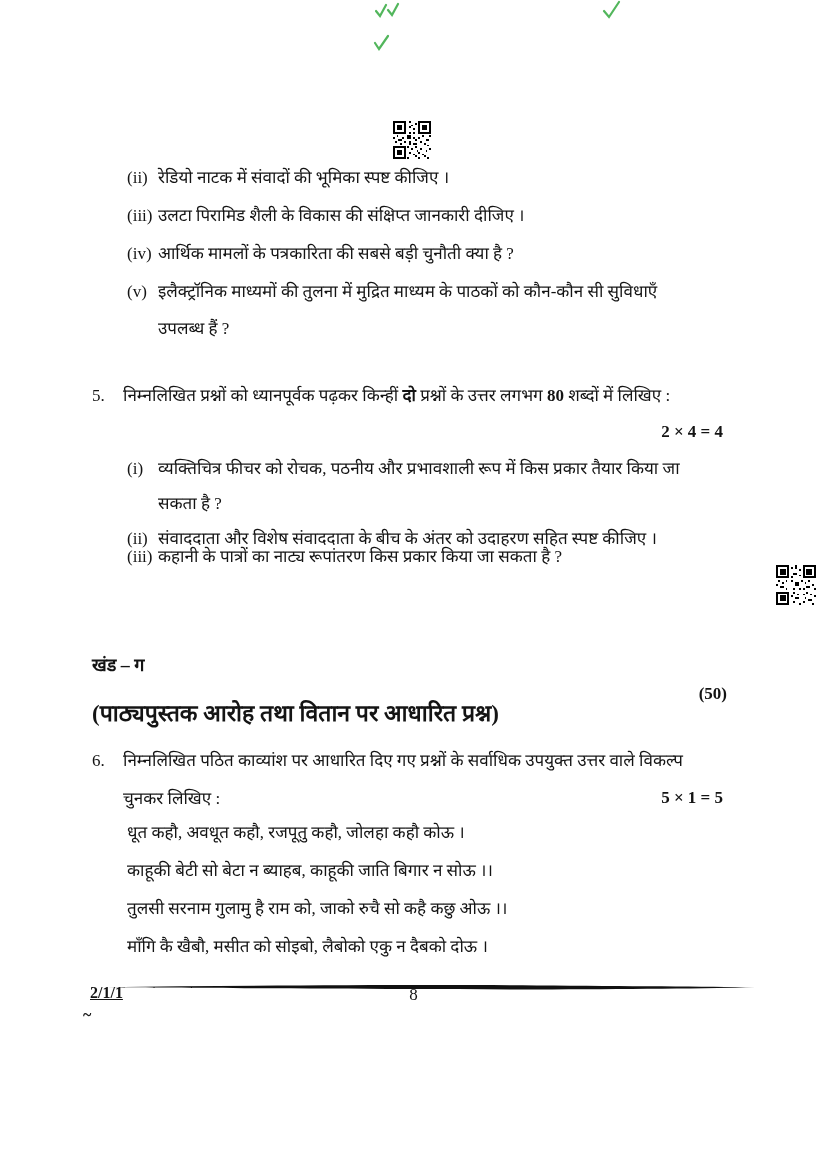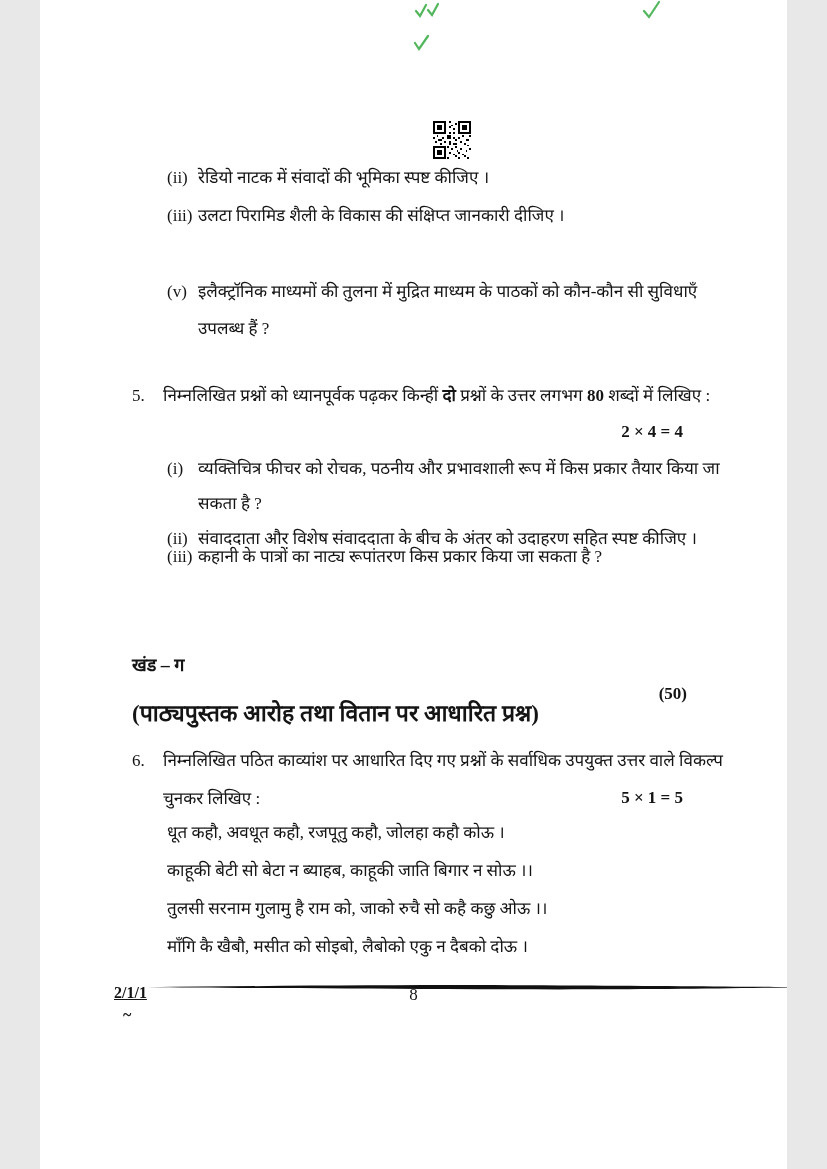--- a/index.html
+++ b/index.html
@@ -1,18 +1,18 @@
 <!DOCTYPE html>
 <html><head>
 <meta charset="utf-8">
 <style>
   html,body{margin:0;padding:0;background:#e8e8e8;}
   .page{
     position:relative;
-    width:747px;height:1169px;
+    width:827px;height:1169px;
     margin:0 auto;
     background:#ffffff;
     font-family:"Liberation Serif","DejaVu Serif",serif;
     color:#141414;
     overflow:hidden;
   }
   .row{
     position:absolute;
     white-space:nowrap;
     font-size:17px;
@@ -31,21 +31,21 @@
     left:92px;right:102px;
     text-align:left;
     font-weight:bold;
     white-space:nowrap;
     margin-top:12px;
   }
   .qr{position:absolute;}
   .qr svg{display:block;}
   .gmark{position:absolute;}
   .footer-rule{position:absolute;left:107px;top:977px;}
-  .paper-code{position:absolute;left:74px;top:984px;font-weight:bold;font-size:16px;text-decoration:underline;}
+  .paper-code{position:absolute;left:90px;top:984px;font-weight:bold;font-size:16px;text-decoration:underline;}
   .page-number{position:absolute;left:0;right:0;top:985px;text-align:center;font-size:17px;}
   .tilde-mark{position:absolute;left:83px;top:1006px;font-weight:bold;font-size:16px;}
 </style>
 </head>
 <body>
 
 <div class="page">
 
   <div class="gmark" style="left:375px;top:2px">
     <svg width="26" height="17" viewBox="0 0 26 17">
@@ -175,20 +175,23 @@
       </g>
     </svg>
   </div>
 
   <div class="row" style="left:127px;top:167px">
     <span class="lbl">(ii)</span><span>रेडियो नाटक में संवादों की भूमिका स्पष्ट कीजिए ।</span>
   </div>
   <div class="row" style="left:127px;top:205px">
     <span class="lbl">(iii)</span><span>उलटा पिरामिड शैली के विकास की संक्षिप्त जानकारी दीजिए ।</span>
   </div>
+  <div class="row" style="left:127px;top:243px">
+    <span class="lbl">(iv)</span><span>आर्थिक मामलों के पत्रकारिता की सबसे बड़ी चुनौती क्या है ?</span>
+  </div>
   <div class="row" style="left:127px;top:281px">
     <span class="lbl">(v)</span><span>इलैक्ट्रॉनिक माध्यमों की तुलना में मुद्रित माध्यम के पाठकों को कौन-कौन सी सुविधाएँ</span>
   </div>
   <div class="row" style="left:158px;top:318px">उपलब्ध हैं ?</div>
 
   <div class="row" style="left:92px;top:385px">
     <span class="lbl">5.</span><span><span>निम्नलिखित प्रश्नों को ध्यानपूर्वक पढ़कर किन्हीं </span><span class="b">दो</span><span> प्रश्नों के उत्तर लगभग </span><span class="b">80</span><span> शब्दों में लिखिए :</span></span>
   </div>
   <div class="marks" style="right:104px;top:422px">2 × 4 = 4</div>
 

